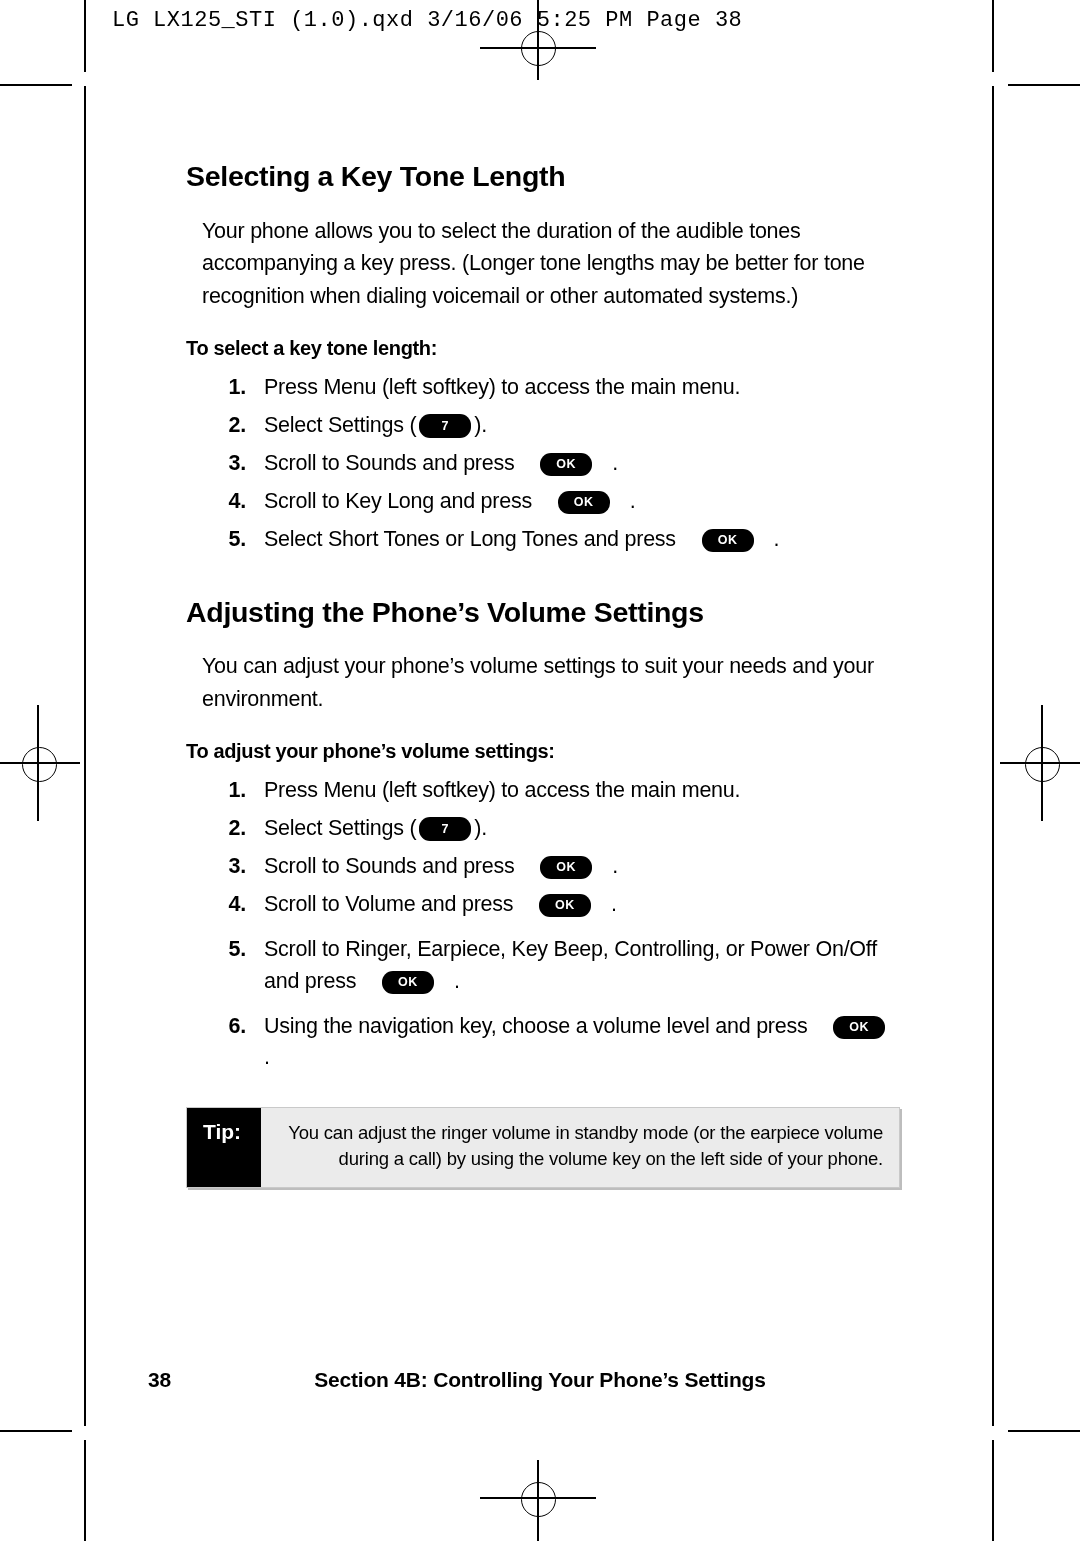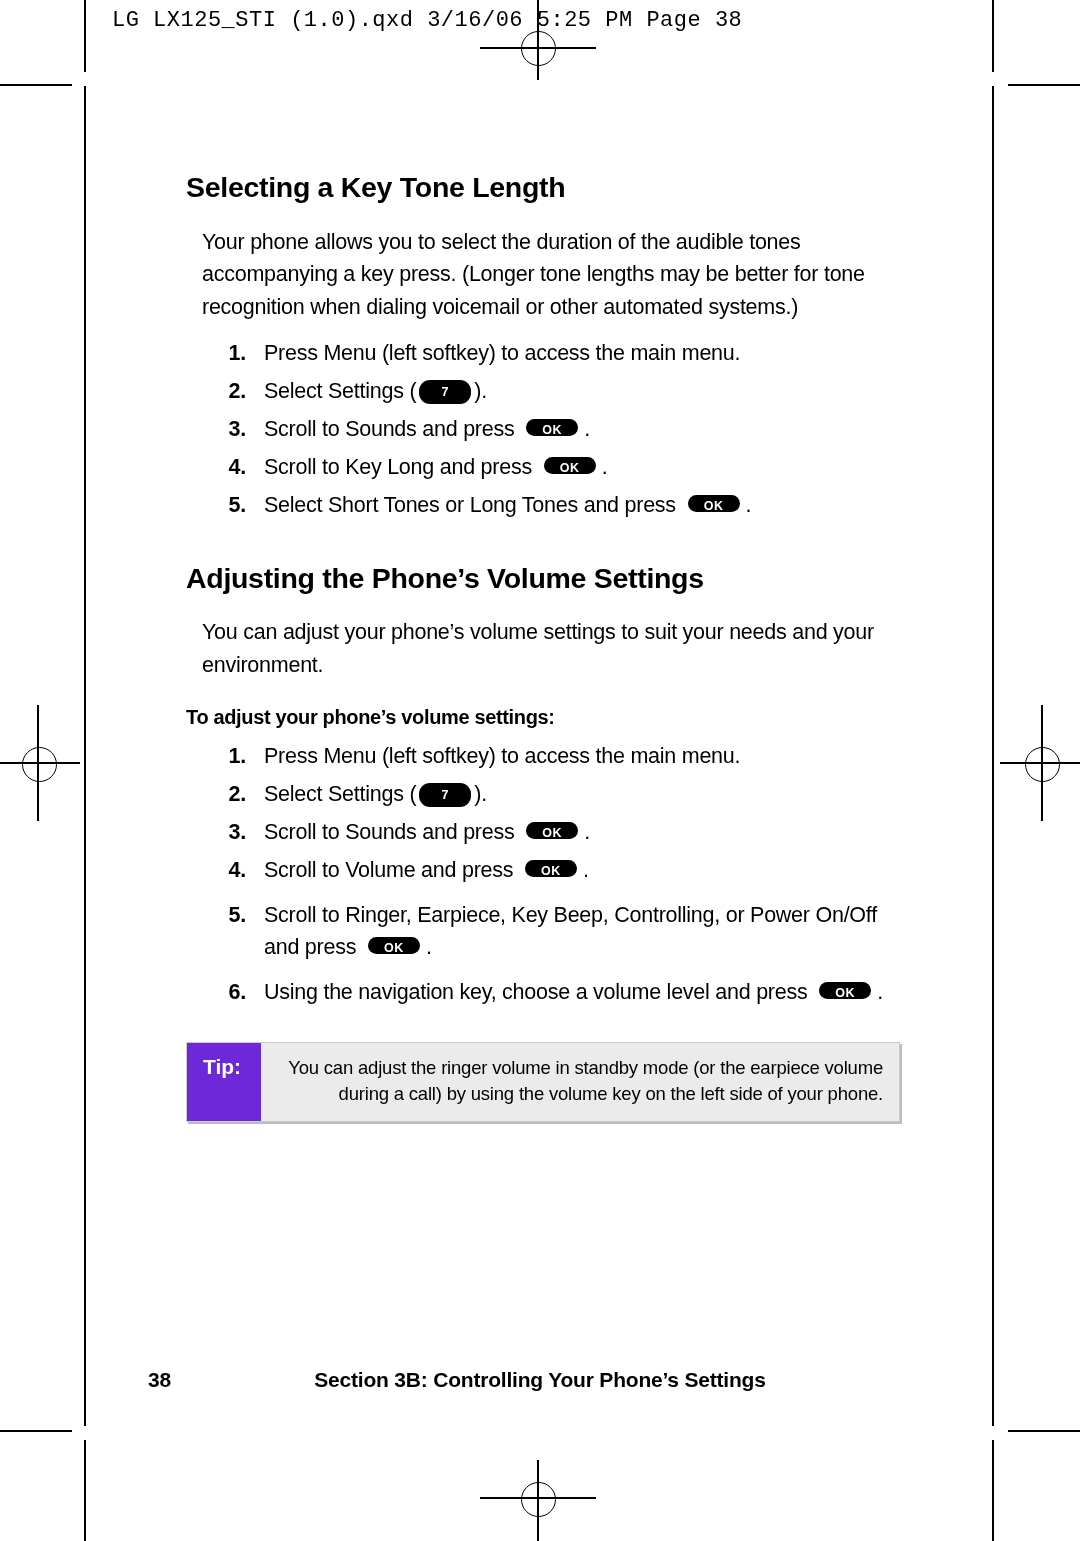--- a/index.html
+++ b/index.html
@@ -48,21 +48,21 @@
   .page {
     position: absolute;
     left: 186px;
     top: 160px;
     width: 724px;
   }
   h1.section-title {
     font-size: 28.5px;
     font-weight: bold;
     letter-spacing: -0.3px;
-    margin: 11px 0 22px 0;
+    margin: 0 0 22px 0;
     line-height: 1.15;
   }
   h1.section-title.second {
     margin-top: 40px;
   }
   p.body-text {
     font-size: 21.5px;
     line-height: 1.52;
     margin: 0 0 14px 16px;
     letter-spacing: -0.25px;
@@ -102,41 +102,41 @@
     color: #ffffff;
     border-radius: 11px;
     font-size: 12.5px;
     font-weight: bold;
     text-align: center;
     vertical-align: 2px;
     letter-spacing: 0.5px;
   }
   .key.ok {
     width: 52px;
-    height: 17px;
+    height: 23px;
     line-height: 23px;
-    margin: 0 6px;
+    margin: 0 20px;
   }
   .key.num7 {
     width: 52px;
     height: 24px;
     line-height: 24px;
     margin: 0 3px;
   }
 
   
   .tip-box {
     display: flex;
     margin-top: 34px;
     width: 712px;
     border: 1px solid #c9c9c9;
     box-shadow: 2px 2px 0 #bdbdbd;
   }
   .tip-label {
-    background: #6d28d9;
+    background: #000000;
     color: #ffffff;
     font-size: 21px;
     font-weight: bold;
     padding: 12px 0 0 16px;
     width: 74px;
     box-sizing: border-box;
     flex: 0 0 74px;
   }
   .tip-body {
     background: #ebebeb;
@@ -203,20 +203,21 @@
 <div class="reg-cross-h" style="left:1000px; top:762px; width:80px; height:2px;"></div>
 <div class="reg-cross-v" style="left:1041px; top:705px; width:2px; height:116px;"></div>
 <div class="reg-circle" style="left:1025px; top:747px; width:33px; height:33px;"></div>
 
 <div class="file-header">LG LX125_STI (1.0).qxd  3/16/06  5:25 PM  Page 38</div>
 
 <div class="page">
 
   <h1 class="section-title">Selecting a Key Tone Length</h1>
   <p class="body-text">Your phone allows you to select the duration of the audible tones accompanying a key press. (Longer tone lengths may be better for tone recognition when dialing voicemail or other automated systems.)</p>
+  <div class="sub-head">To select a key tone length:</div>
 
   <ol class="steps">
     <li>
       <span class="num">1.</span><span>Press </span><b>Menu</b><span> (left softkey) to access the main menu.</span>
     </li>
     <li>
       <span class="num">2.</span><span>Select </span><b>Settings</b><span> (</span><span class="key num7">7</span><span>).</span>
     </li>
     <li>
       <span class="num">3.</span><span>Scroll to </span><b>Sounds</b><span> and press </span><span class="key ok">OK</span><span>.</span>
@@ -255,15 +256,15 @@
   </ol>
 
   <div class="tip-box">
     <div class="tip-label">Tip:</div>
     <div class="tip-body">You can adjust the ringer volume in standby mode (or the earpiece volume during a call) by using the volume key on the left side of your phone.</div>
   </div>
 
 </div>
 
 <div class="footer">
-  <span class="foot-text">Section 3B: Controlling Your Phone’s Settings</span>
+  <span class="foot-text">Section 4B: Controlling Your Phone’s Settings</span>
   <span class="pagenum">38</span>
 </div>
 
 </body></html>

